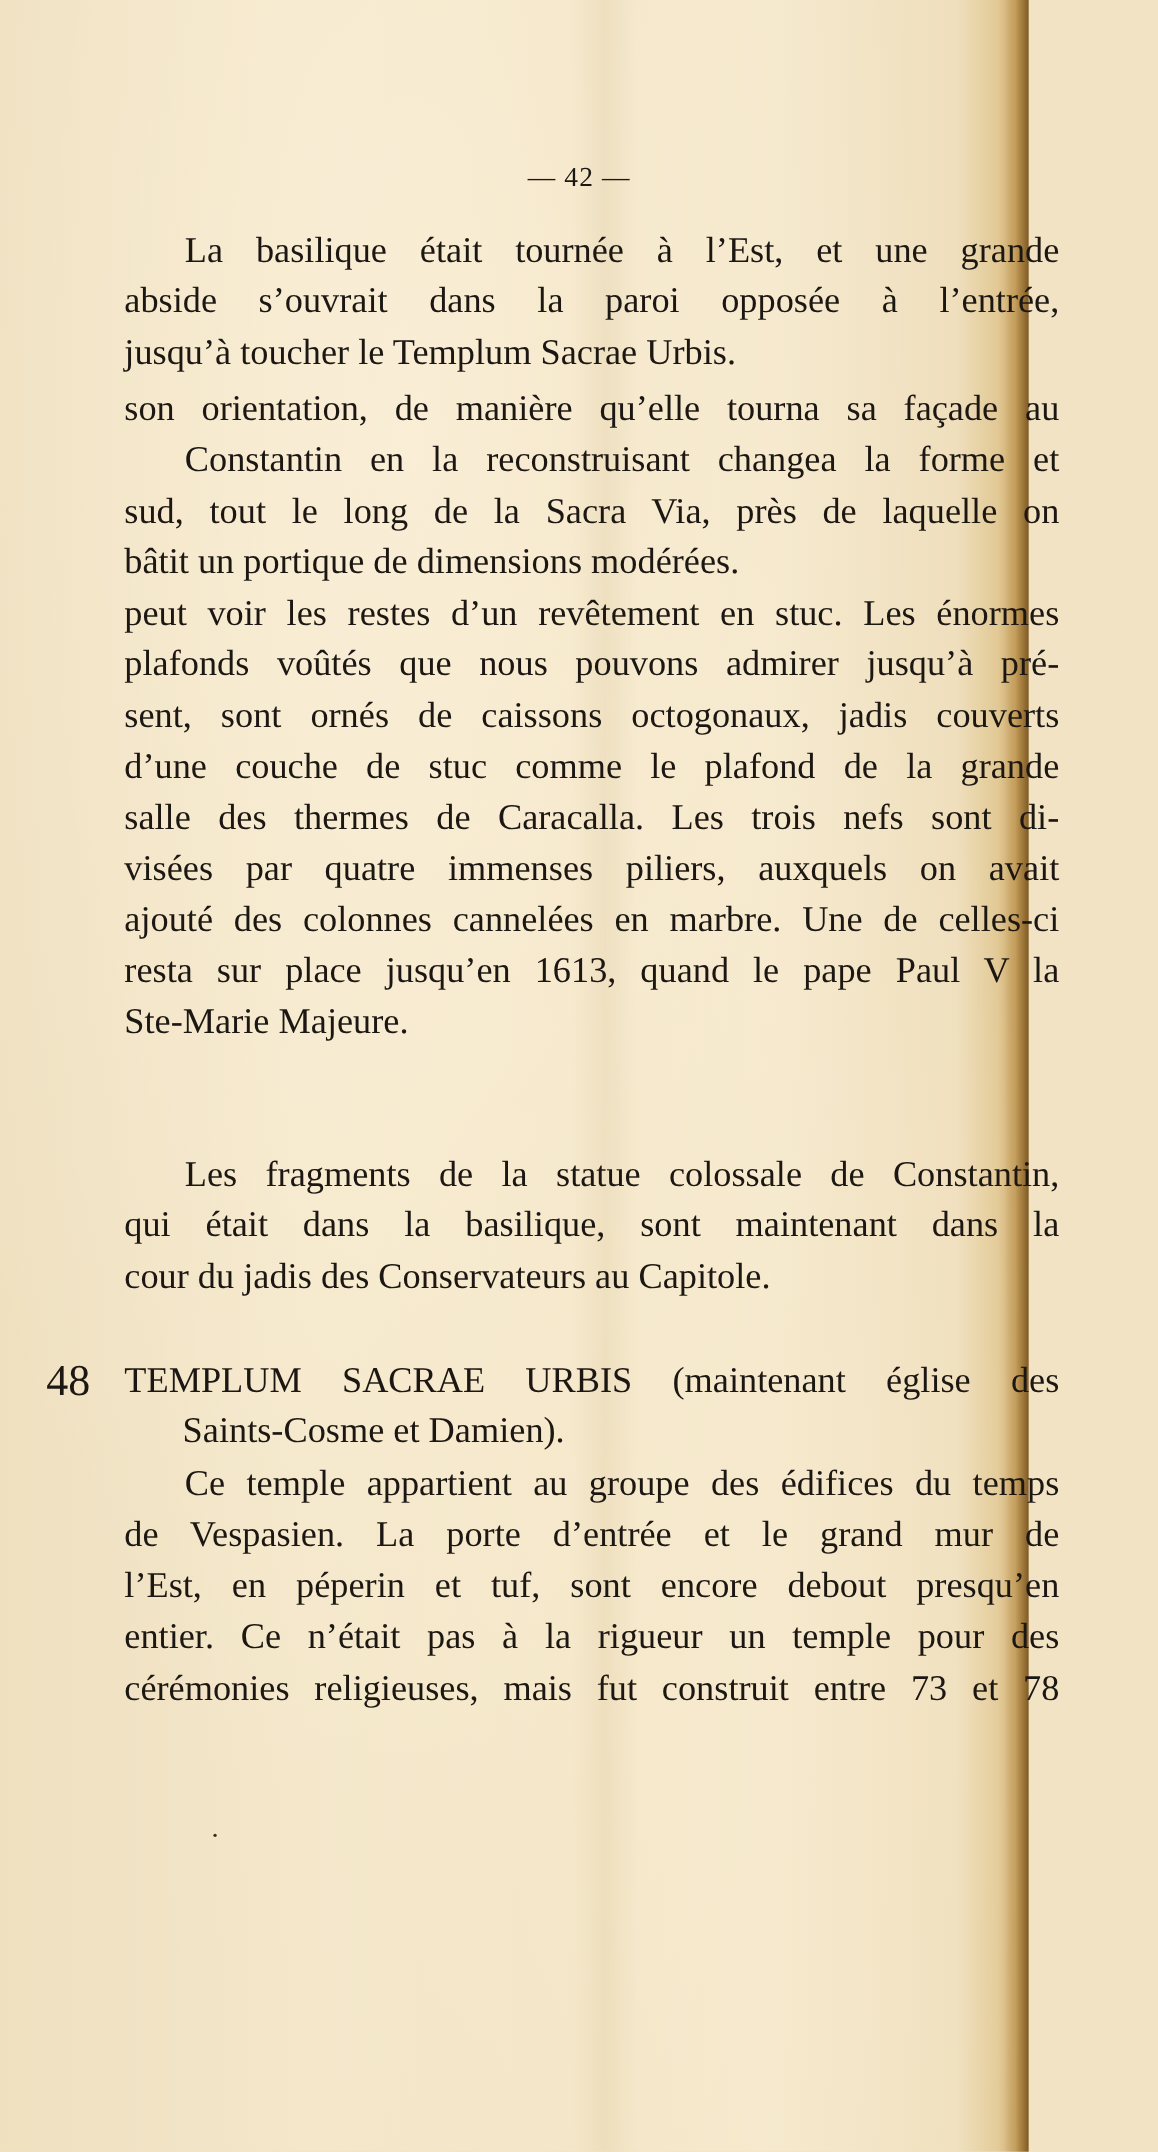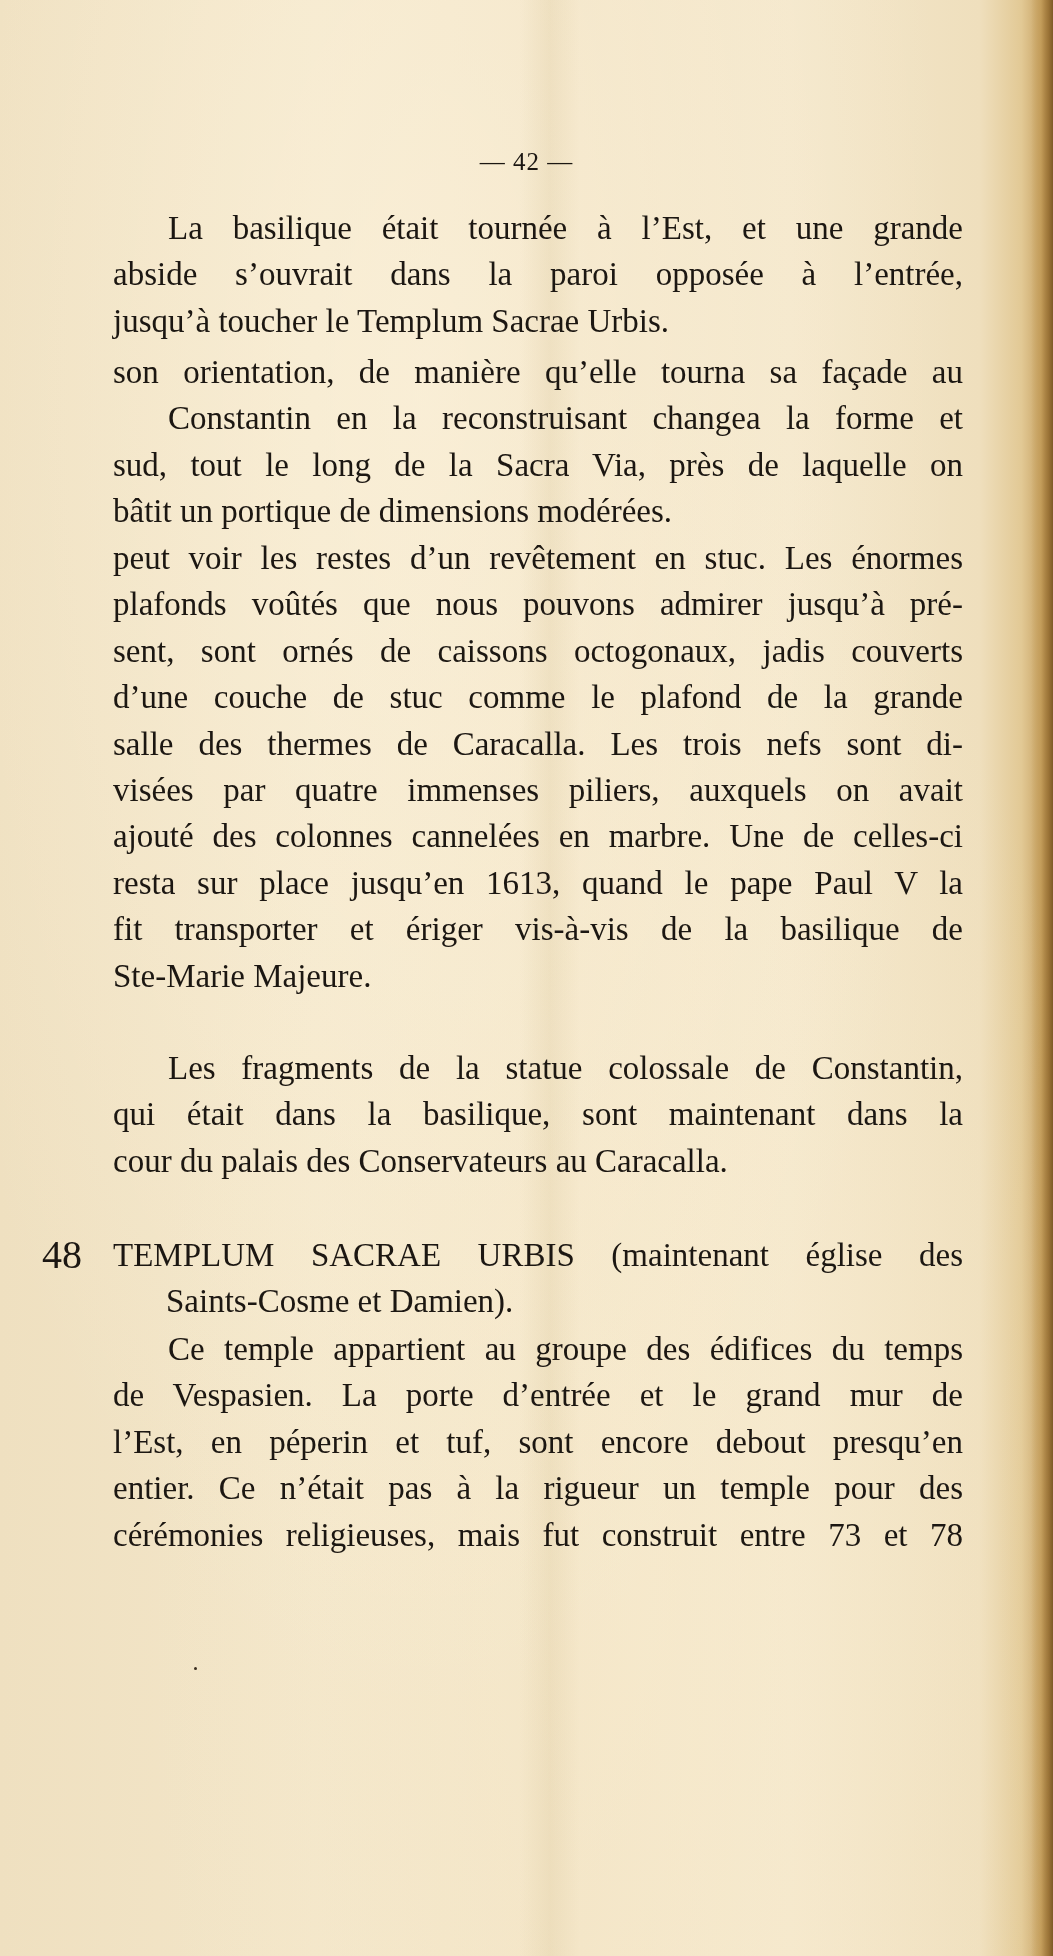--- a/index.html
+++ b/index.html
@@ -11,21 +11,21 @@
       height: 1956px;
       overflow: hidden;
       position: relative;
       background: #f1e3c4;
       font-family: "Liberation Serif", "DejaVu Serif", serif;
       color: #1c1712;
     }
     .page {
       position: absolute;
       left: 0; top: 0;
-      width: 1053px;
+      width: 935px;
       height: 1956px;
       background:
         radial-gradient(ellipse at 40% 20%, rgba(255,246,226,0.55) 0%, rgba(255,246,226,0) 60%),
         radial-gradient(ellipse at 60% 80%, rgba(250,238,210,0.5) 0%, rgba(250,238,210,0) 55%),
         linear-gradient(90deg, #efe0c0 0%, #f3e6c9 30%, #f1e2c3 55%, #f4e7cb 75%, #efdfbd 93%, #e2c995 97%, #c7a263 99%, #a98446 100%);
     }
     .edge {
       position: absolute;
       right: 0; top: 0;
       width: 22px;
@@ -113,28 +113,27 @@
 
   <div class="text" style="top:535px;">
     <span class="line">peut voir les restes d’un revêtement en stuc. Les énormes</span>
     <span class="line">plafonds voûtés que nous pouvons admirer jusqu’à pré-</span>
     <span class="line">sent, sont ornés de caissons octogonaux, jadis couverts</span>
     <span class="line">d’une couche de stuc comme le plafond de la grande</span>
     <span class="line">salle des thermes de Caracalla. Les trois nefs sont di-</span>
     <span class="line">visées par quatre immenses piliers, auxquels on avait</span>
     <span class="line">ajouté des colonnes cannelées en marbre. Une de celles-ci</span>
     <span class="line">resta sur place jusqu’en 1613, quand le pape Paul V la</span>
-    <span class="line">fit transporter et ériger vis-à-vis de la basilique de</span>
     <span class="line last">Ste-Marie Majeure.</span>
   </div>
 
   <div class="text" style="top:1045px;">
     <span class="line indent">Les fragments de la statue colossale de Constantin,</span>
     <span class="line">qui était dans la basilique, sont maintenant dans la</span>
-    <span class="line last">cour du palais des Conservateurs au Caracalla.</span>
+    <span class="line last">cour du jadis des Conservateurs au Capitole.</span>
   </div>
 
   <div class="entry-num">48</div>
   <div class="text" style="top:1232px;">
     <span class="line">TEMPLUM SACRAE URBIS (maintenant église des</span>
     <span class="line last indent2">Saints-Cosme et Damien).</span>
   </div>
 
   <div class="text" style="top:1326px;">
     <span class="line indent">Ce temple appartient au groupe des édifices du temps</span>

